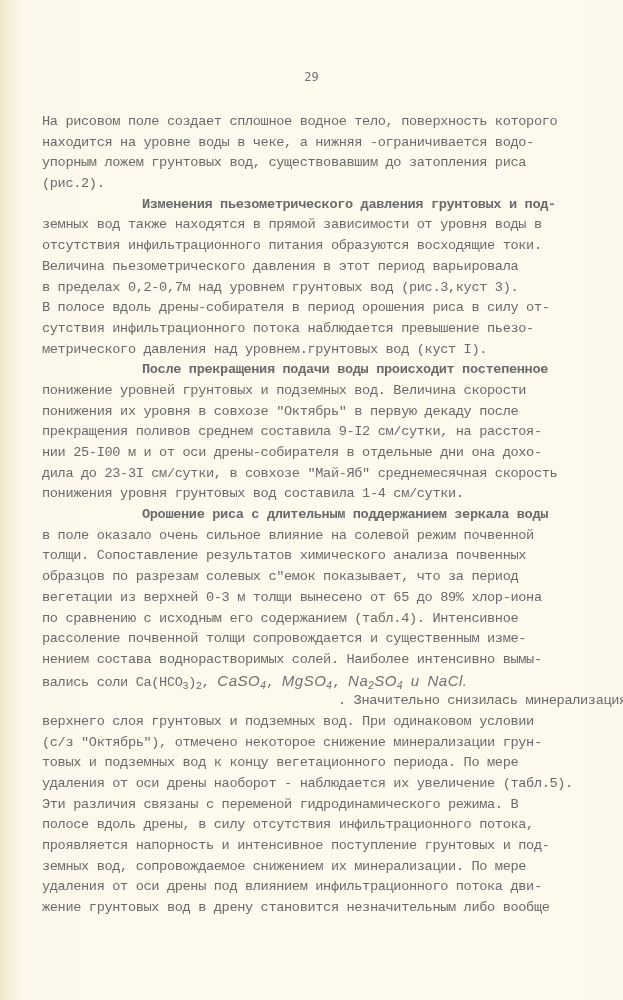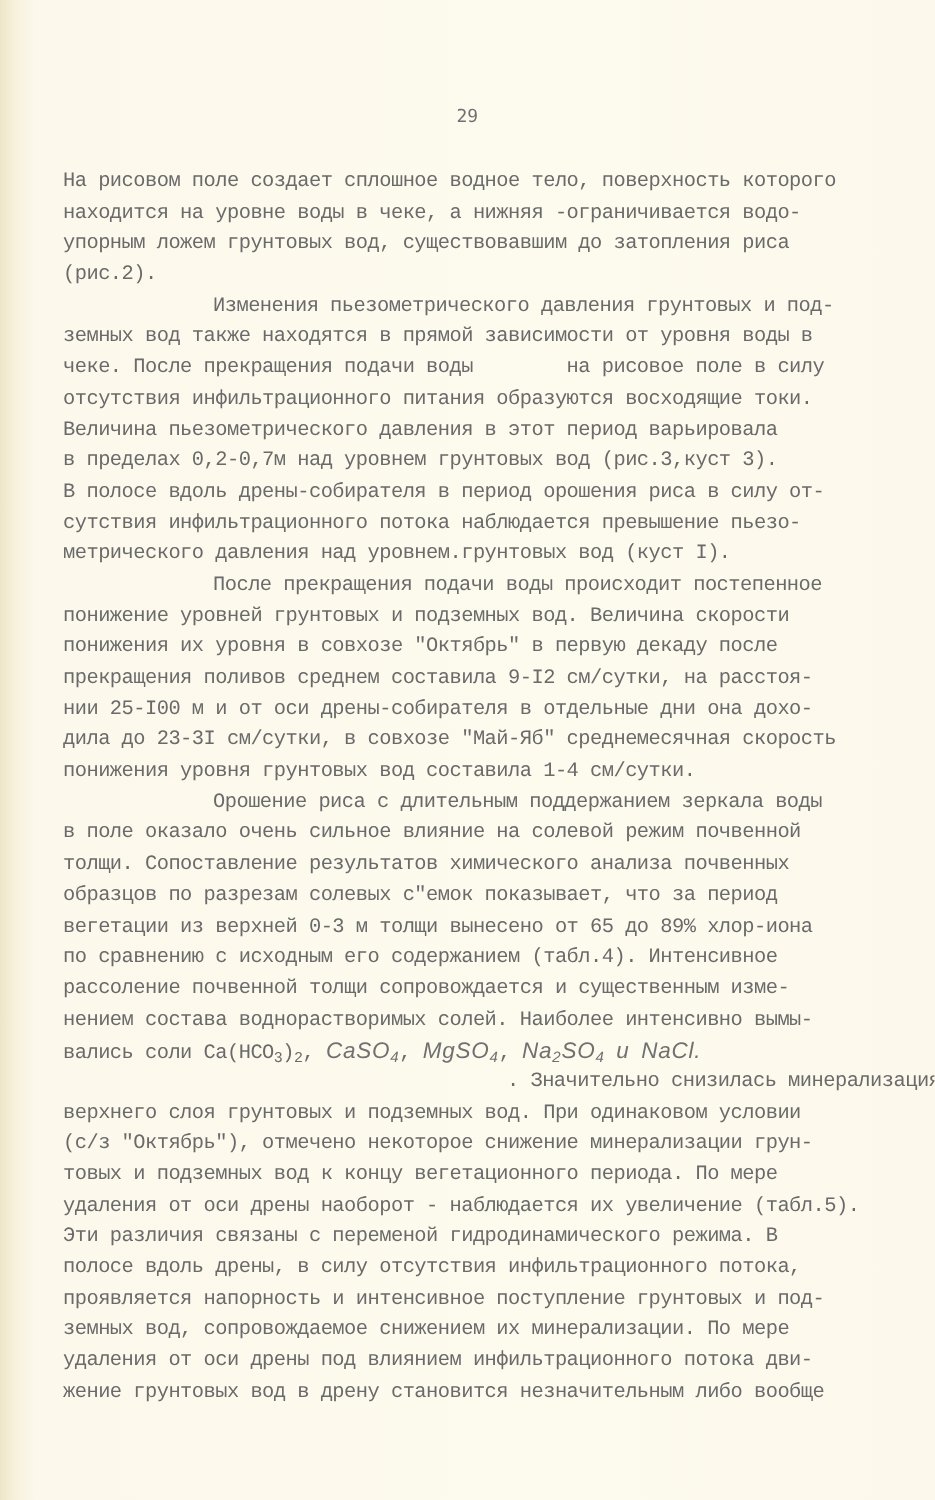--- a/index.html
+++ b/index.html
@@ -21,21 +21,21 @@
     }
     .text-block {
       position: absolute; left: 42px; top: 112px; width: 560px;
     }
     .line {
       height: 20.7px; line-height: 20.7px;
       font-size: 13.6px; white-space: pre;
       letter-spacing: -0.35px;
       color: #6a6a6a;
     }
-    .indent { padding-left: 100px; }
+    .indent { padding-left: 100px; font-weight: bold; }
     .sub { font-size: 10px; vertical-align: -3px; }
     .hand {
       font-family: Liberation Sans, sans-serif;
       font-style: italic; font-size: 15px; color: #707070;
       letter-spacing: 0.5px;
     }
     .hand .sub { font-size: 10px; vertical-align: -3px; }
   </style>
 </head>
 <body>
@@ -43,21 +43,20 @@
 <div class="page">
   <div class="page-number">29</div>
 
   <div class="text-block">
     <div class="line">На рисовом поле создает сплошное водное тело, поверхность которого</div>
     <div class="line">находится на уровне воды в чеке, а нижняя -ограничивается водо-</div>
     <div class="line">упорным ложем грунтовых вод, существовавшим до затопления риса</div>
     <div class="line">(рис.2).</div>
     <div class="line indent">Изменения пьезометрического давления грунтовых и под-</div>
     <div class="line">земных вод также находятся в прямой зависимости от уровня воды в</div>
-    <div class="line">чеке. После прекращения подачи воды        на рисовое поле в силу</div>
     <div class="line">отсутствия инфильтрационного питания образуются восходящие токи.</div>
     <div class="line">Величина пьезометрического давления в этот период варьировала</div>
     <div class="line">в пределах 0,2-0,7м над уровнем грунтовых вод (рис.3,куст 3).</div>
     <div class="line">В полосе вдоль дрены-собирателя в период орошения риса в силу от-</div>
     <div class="line">сутствия инфильтрационного потока наблюдается превышение пьезо-</div>
     <div class="line">метрического давления над уровнем.грунтовых вод (куст I).</div>
     <div class="line indent">После прекращения подачи воды происходит постепенное</div>
     <div class="line">понижение уровней грунтовых и подземных вод. Величина скорости</div>
     <div class="line">понижения их уровня в совхозе "Октябрь" в первую декаду после</div>
     <div class="line">прекращения поливов среднем составила 9-I2 см/сутки, на расстоя-</div>

